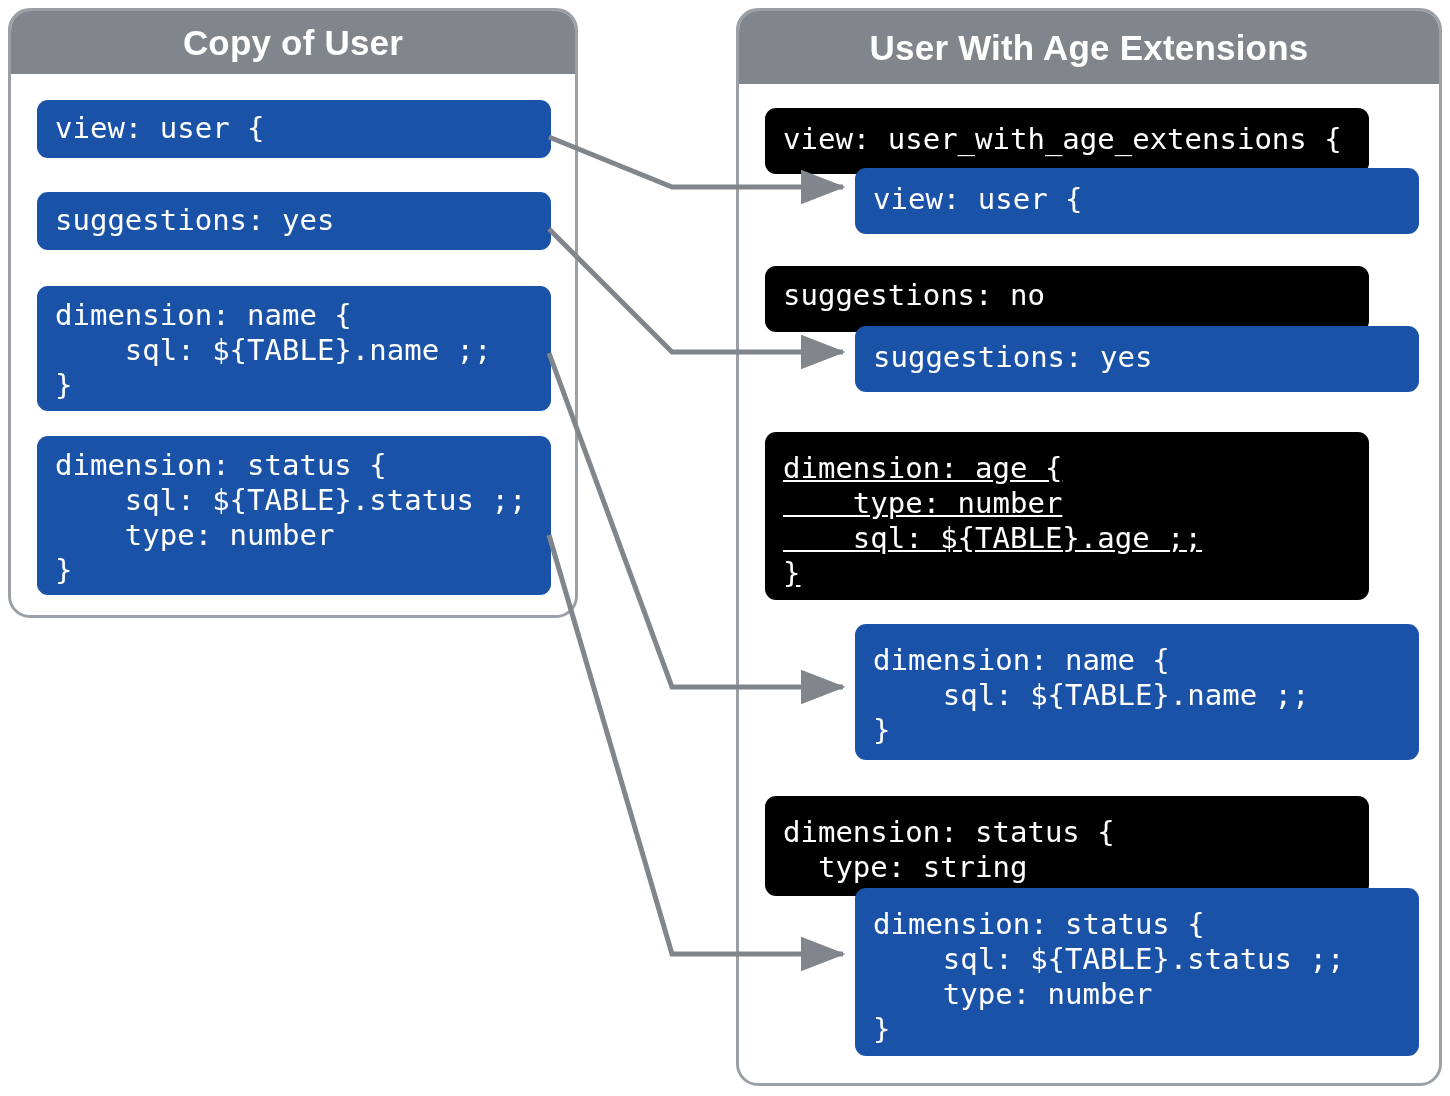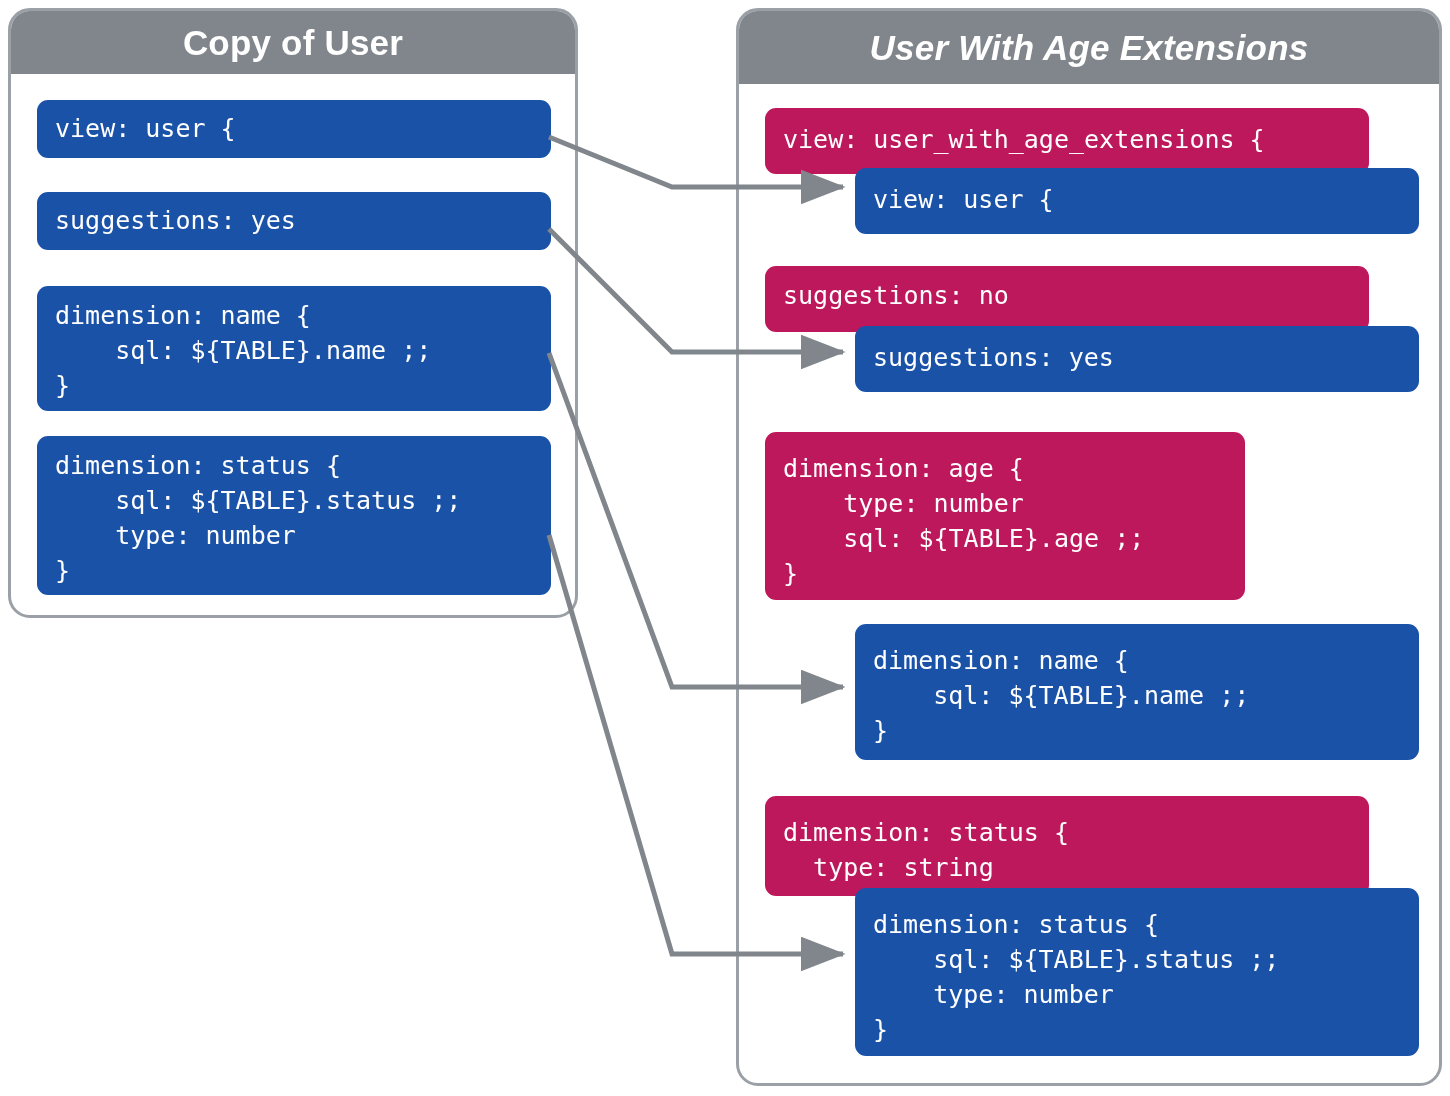--- a/index.html
+++ b/index.html
@@ -42,49 +42,49 @@
     box-sizing: border-box;
   }
   .panel-body {
     position: relative;
     width: 100%;
   }
 
   #panel-left  { left: 8px;   top: 8px;  width: 570px;  height: 610px; }
   #panel-left  .panel-header { height: 63px; }
   #panel-right { left: 736px; top: 8px;  width: 706px;  height: 1078px; }
-  #panel-right .panel-header { height: 73px; font-style: italic; }
+  #panel-right .panel-header { height: 73px; }
 
   
   .code-block {
     position: absolute;
     box-sizing: border-box;
     border-radius: 11px;
     color: #ffffff;
     font-family: "DejaVu Sans Mono", "Liberation Mono", monospace;
-    font-size: 25px;
+    font-size: 29px;
     line-height: 35px;
     white-space: pre;
     padding: 12px 16px 12px 18px;
   }
   .code-dark  { background: #1a52a8; }
-  .code-light { background: #be185d; }
+  .code-light { background: #000000; }
 
   
   #lb-view        { left: 26px; top: 26px;  width: 514px; height: 58px;  padding-top: 11px; }
   #lb-suggestions { left: 26px; top: 118px; width: 514px; height: 58px;  padding-top: 11px; }
   #lb-dim-name    { left: 26px; top: 212px; width: 514px; height: 125px; }
   #lb-dim-status  { left: 26px; top: 362px; width: 514px; height: 159px; }
 
   
   #rb-view-ext    { left: 26px; top: 24px;  width: 604px; height: 66px;  padding-top: 14px; }
   #rb-view-user   { left: 116px; top: 84px;  width: 564px; height: 66px; padding-top: 14px; }
   #rb-sugg-no     { left: 26px; top: 182px; width: 604px; height: 66px;  }
   #rb-sugg-yes    { left: 116px; top: 242px; width: 564px; height: 66px; padding-top: 14px; }
-  #rb-dim-age     { left: 26px; top: 348px; width: 480px; height: 168px; padding-top: 19px; }
+  #rb-dim-age     { left: 26px; top: 348px; width: 604px; height: 168px; padding-top: 19px; text-decoration: underline; }
   #rb-dim-name    { left: 116px; top: 540px; width: 564px; height: 136px; padding-top: 19px; }
   #rb-dim-status-light { left: 26px; top: 712px; width: 604px; height: 100px; padding-top: 19px; }
   #rb-dim-status-dark  { left: 116px; top: 804px; width: 564px; height: 168px; padding-top: 19px; }
 
   
   #connectors {
     position: absolute;
     left: 0; top: 0;
     width: 1450px;
     height: 1096px;

